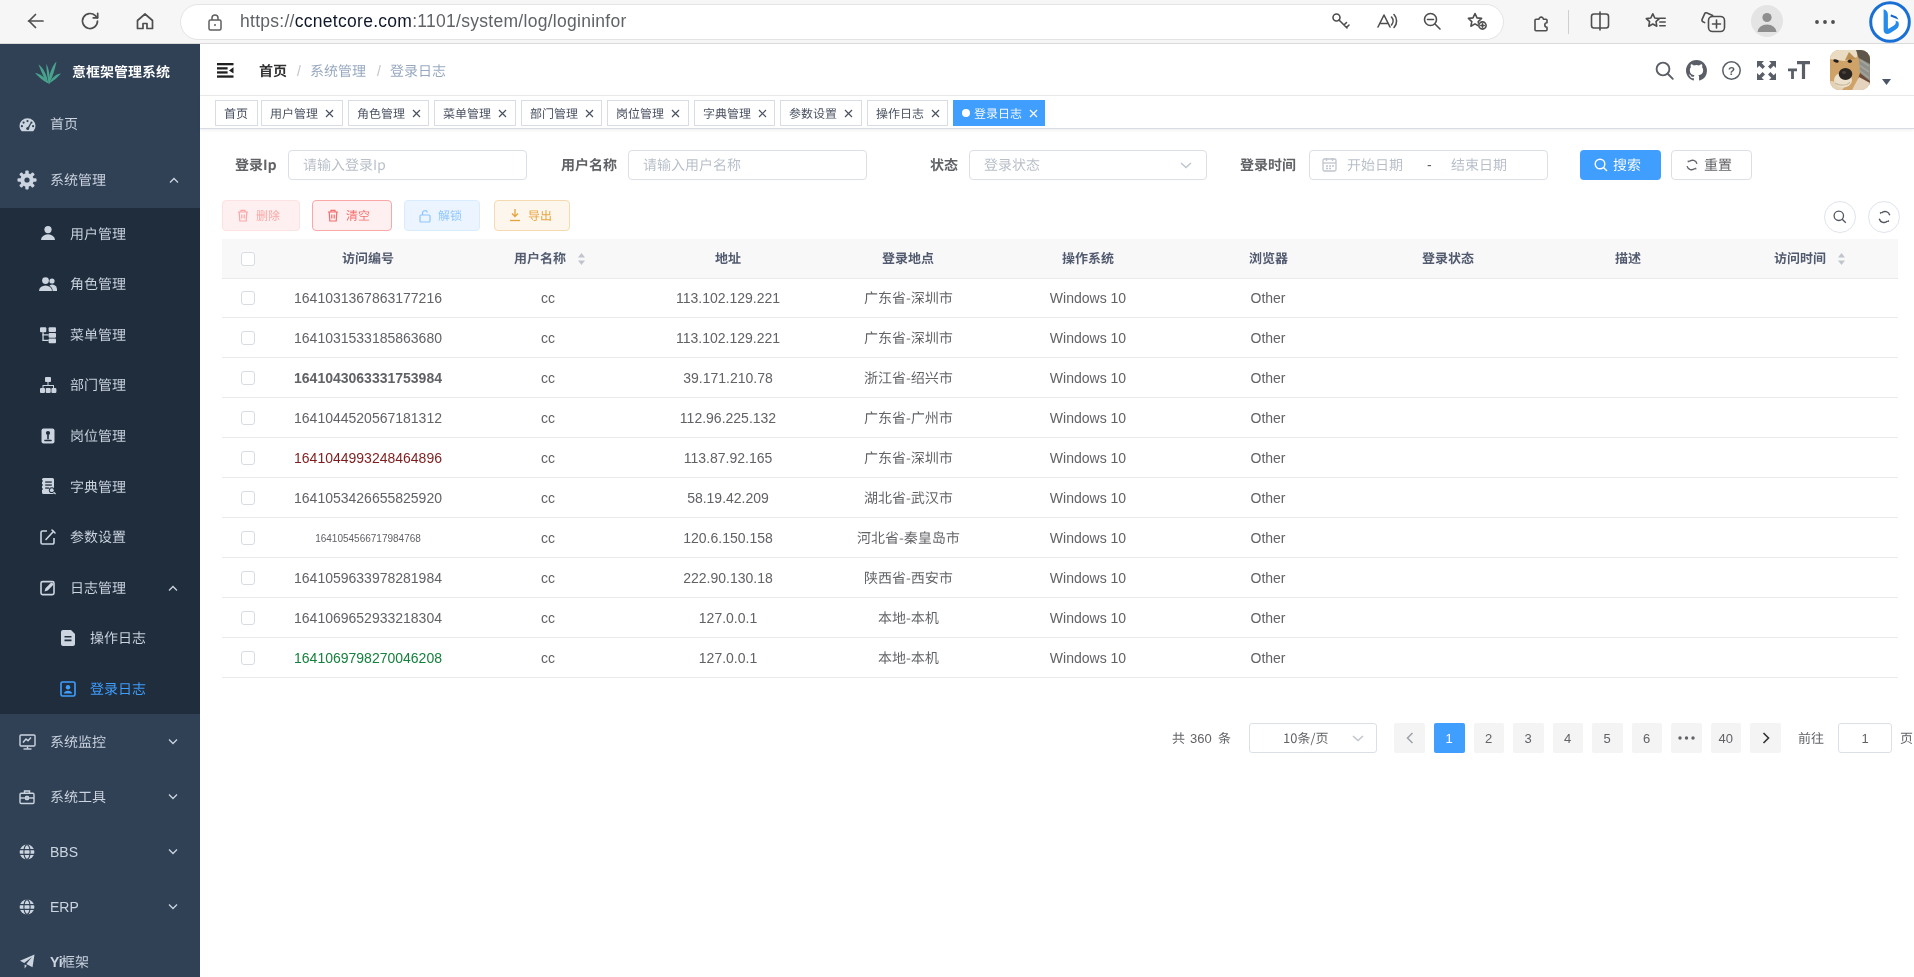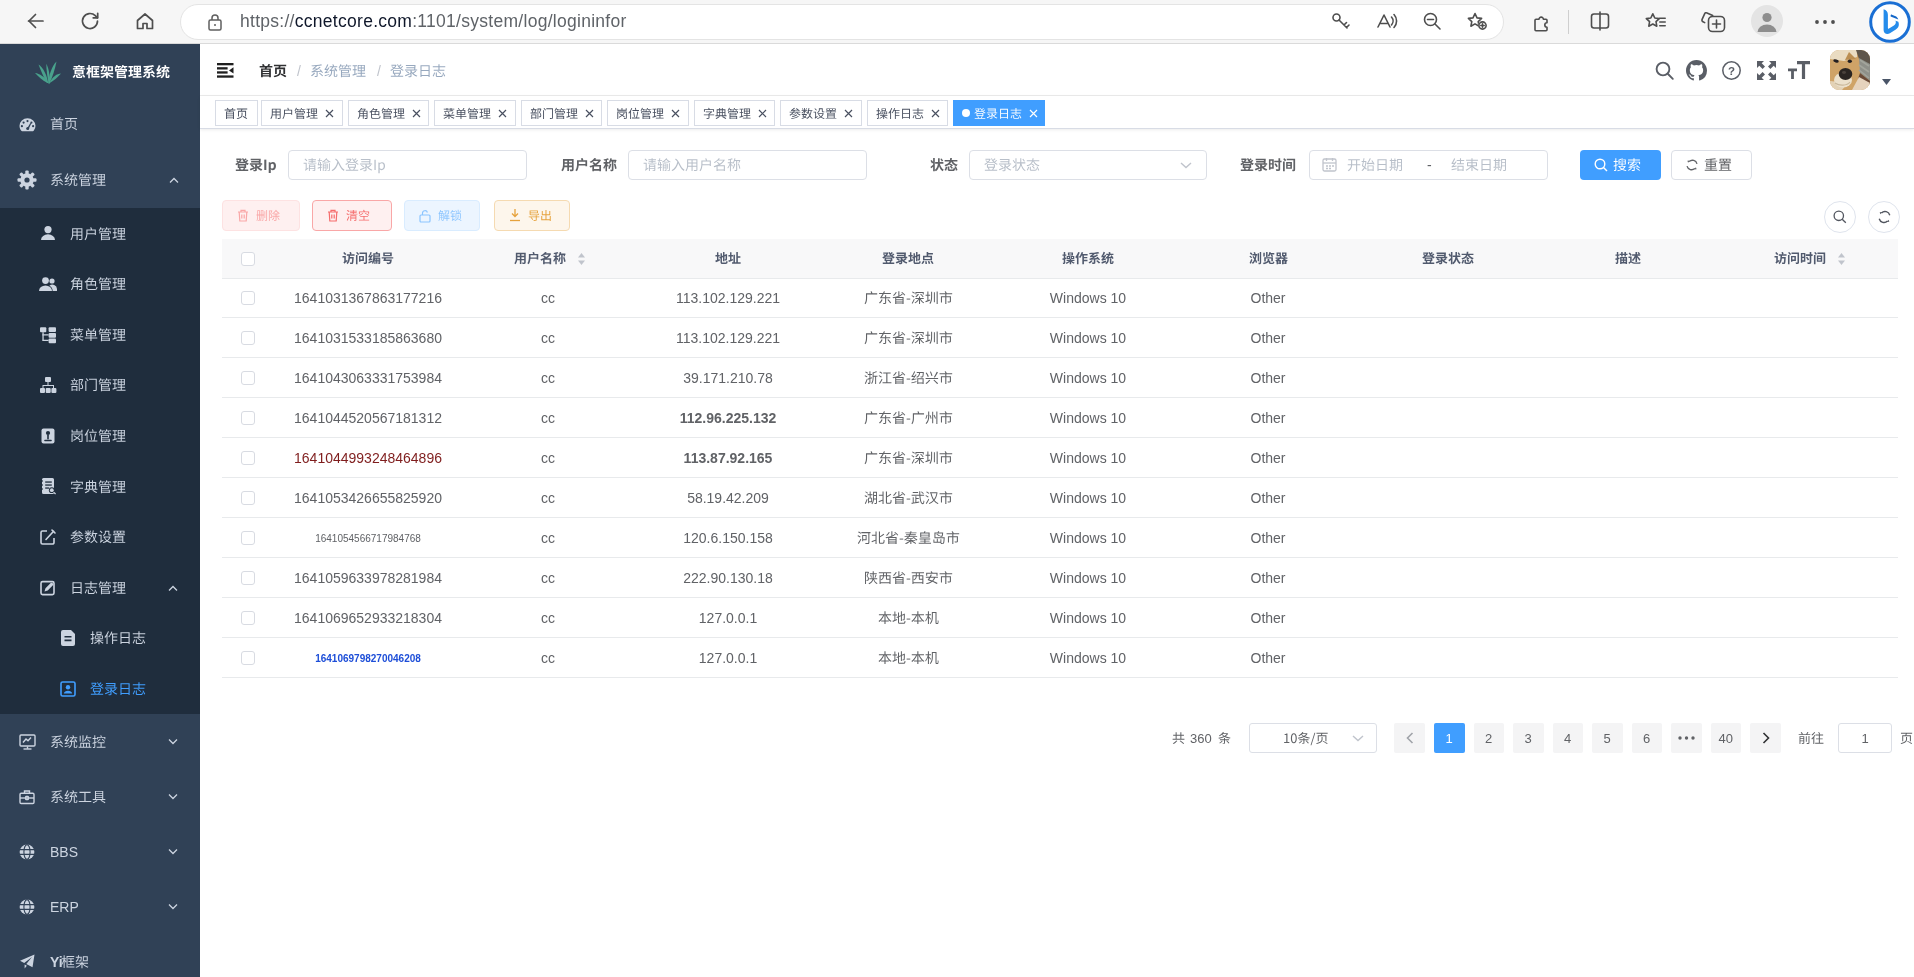--- a/index.html
+++ b/index.html
@@ -1058,59 +1058,59 @@
       <use href="#r2d" x="3000"></use>
       <use href="#r6df1" x="3347"></use>
       <use href="#r5733" x="4347"></use>
       <use href="#r5e02" x="5347"></use>
     </g>
   </svg>
 <div class="ltx" style="left:1088px;top:338px;font-size:14px;color:#606266;font-weight:400;transform:translate(-50%,-50%);letter-spacing:0">Windows 10</div>
 <div class="ltx" style="left:1268px;top:338px;font-size:14px;color:#606266;font-weight:400;transform:translate(-50%,-50%);letter-spacing:0">Other</div>
 <div class="abs" style="left:222px;top:357px;width:1676px;height:1px;background:#e8eaec"></div>
 <div class="abs" style="left:241px;top:371px;width:14px;height:14px;border:1px solid #d8dbe2;border-radius:3px;background:#fff"></div>
-<div class="ltx" style="left:368px;top:378px;font-size:14px;color:#606266;font-weight:400;transform:translate(-50%,-50%);letter-spacing:0">1641043063331753984</div>
+<div class="ltx" style="left:368px;top:378px;font-size:14px;color:#606266;font-weight:700;transform:translate(-50%,-50%);letter-spacing:0">1641043063331753984</div>
 <div class="ltx" style="left:548px;top:378px;font-size:14px;color:#606266;font-weight:400;transform:translate(-50%,-50%);letter-spacing:0">cc</div>
 <div class="ltx" style="left:728px;top:378px;font-size:14px;color:#606266;font-weight:400;transform:translate(-50%,-50%);letter-spacing:0">39.171.210.78</div>
 <svg class="tx" style="left:863.6px;top:383.3px;">
     <g transform="scale(0.014000,-0.014000)" fill="#606266">
       <use href="#r6d59" x="0"></use>
       <use href="#r6c5f" x="1000"></use>
       <use href="#r7701" x="2000"></use>
       <use href="#r2d" x="3000"></use>
       <use href="#r7ecd" x="3347"></use>
       <use href="#r5174" x="4347"></use>
       <use href="#r5e02" x="5347"></use>
     </g>
   </svg>
 <div class="ltx" style="left:1088px;top:378px;font-size:14px;color:#606266;font-weight:400;transform:translate(-50%,-50%);letter-spacing:0">Windows 10</div>
 <div class="ltx" style="left:1268px;top:378px;font-size:14px;color:#606266;font-weight:400;transform:translate(-50%,-50%);letter-spacing:0">Other</div>
 <div class="abs" style="left:222px;top:397px;width:1676px;height:1px;background:#e8eaec"></div>
 <div class="abs" style="left:241px;top:411px;width:14px;height:14px;border:1px solid #d8dbe2;border-radius:3px;background:#fff"></div>
 <div class="ltx" style="left:368px;top:418px;font-size:14px;color:#606266;font-weight:400;transform:translate(-50%,-50%);letter-spacing:0">1641044520567181312</div>
 <div class="ltx" style="left:548px;top:418px;font-size:14px;color:#606266;font-weight:400;transform:translate(-50%,-50%);letter-spacing:0">cc</div>
-<div class="ltx" style="left:728px;top:418px;font-size:14px;color:#606266;font-weight:700;transform:translate(-50%,-50%);letter-spacing:0">112.96.225.132</div>
+<div class="ltx" style="left:728px;top:418px;font-size:14px;color:#606266;font-weight:400;transform:translate(-50%,-50%);letter-spacing:0">112.96.225.132</div>
 <svg class="tx" style="left:863.6px;top:423.3px;">
     <g transform="scale(0.014000,-0.014000)" fill="#606266">
       <use href="#r5e7f" x="0"></use>
       <use href="#r4e1c" x="1000"></use>
       <use href="#r7701" x="2000"></use>
       <use href="#r2d" x="3000"></use>
       <use href="#r5e7f" x="3347"></use>
       <use href="#r5dde" x="4347"></use>
       <use href="#r5e02" x="5347"></use>
     </g>
   </svg>
 <div class="ltx" style="left:1088px;top:418px;font-size:14px;color:#606266;font-weight:400;transform:translate(-50%,-50%);letter-spacing:0">Windows 10</div>
 <div class="ltx" style="left:1268px;top:418px;font-size:14px;color:#606266;font-weight:400;transform:translate(-50%,-50%);letter-spacing:0">Other</div>
 <div class="abs" style="left:222px;top:437px;width:1676px;height:1px;background:#e8eaec"></div>
 <div class="abs" style="left:241px;top:451px;width:14px;height:14px;border:1px solid #d8dbe2;border-radius:3px;background:#fff"></div>
 <div class="ltx" style="left:368px;top:458px;font-size:14px;color:#7f1d1d;font-weight:400;transform:translate(-50%,-50%);letter-spacing:0">1641044993248464896</div>
 <div class="ltx" style="left:548px;top:458px;font-size:14px;color:#606266;font-weight:400;transform:translate(-50%,-50%);letter-spacing:0">cc</div>
-<div class="ltx" style="left:728px;top:458px;font-size:14px;color:#606266;font-weight:700;transform:translate(-50%,-50%);letter-spacing:0">113.87.92.165</div>
+<div class="ltx" style="left:728px;top:458px;font-size:14px;color:#606266;font-weight:400;transform:translate(-50%,-50%);letter-spacing:0">113.87.92.165</div>
 <svg class="tx" style="left:863.6px;top:463.3px;">
     <g transform="scale(0.014000,-0.014000)" fill="#606266">
       <use href="#r5e7f" x="0"></use>
       <use href="#r4e1c" x="1000"></use>
       <use href="#r7701" x="2000"></use>
       <use href="#r2d" x="3000"></use>
       <use href="#r6df1" x="3347"></use>
       <use href="#r5733" x="4347"></use>
       <use href="#r5e02" x="5347"></use>
     </g>
@@ -1183,21 +1183,21 @@
       <use href="#r5730" x="1000"></use>
       <use href="#r2d" x="2000"></use>
       <use href="#r672c" x="2347"></use>
       <use href="#r673a" x="3347"></use>
     </g>
   </svg>
 <div class="ltx" style="left:1088px;top:618px;font-size:14px;color:#606266;font-weight:400;transform:translate(-50%,-50%);letter-spacing:0">Windows 10</div>
 <div class="ltx" style="left:1268px;top:618px;font-size:14px;color:#606266;font-weight:400;transform:translate(-50%,-50%);letter-spacing:0">Other</div>
 <div class="abs" style="left:222px;top:637px;width:1676px;height:1px;background:#e8eaec"></div>
 <div class="abs" style="left:241px;top:651px;width:14px;height:14px;border:1px solid #d8dbe2;border-radius:3px;background:#fff"></div>
-<div class="ltx" style="left:368px;top:658px;font-size:10px;color:#1d4ed8;font-weight:700;transform:translate(-50%,-50%);letter-spacing:0">1641069798270046208</div>
+<div class="ltx" style="left:368px;top:658px;font-size:14px;color:#15803d;font-weight:400;transform:translate(-50%,-50%);letter-spacing:0">1641069798270046208</div>
 <div class="ltx" style="left:548px;top:658px;font-size:14px;color:#606266;font-weight:400;transform:translate(-50%,-50%);letter-spacing:0">cc</div>
 <div class="ltx" style="left:728px;top:658px;font-size:14px;color:#606266;font-weight:400;transform:translate(-50%,-50%);letter-spacing:0">127.0.0.1</div>
 <svg class="tx" style="left:877.6px;top:663.3px;">
     <g transform="scale(0.014000,-0.014000)" fill="#606266">
       <use href="#r672c" x="0"></use>
       <use href="#r5730" x="1000"></use>
       <use href="#r2d" x="2000"></use>
       <use href="#r672c" x="2347"></use>
       <use href="#r673a" x="3347"></use>
     </g>

